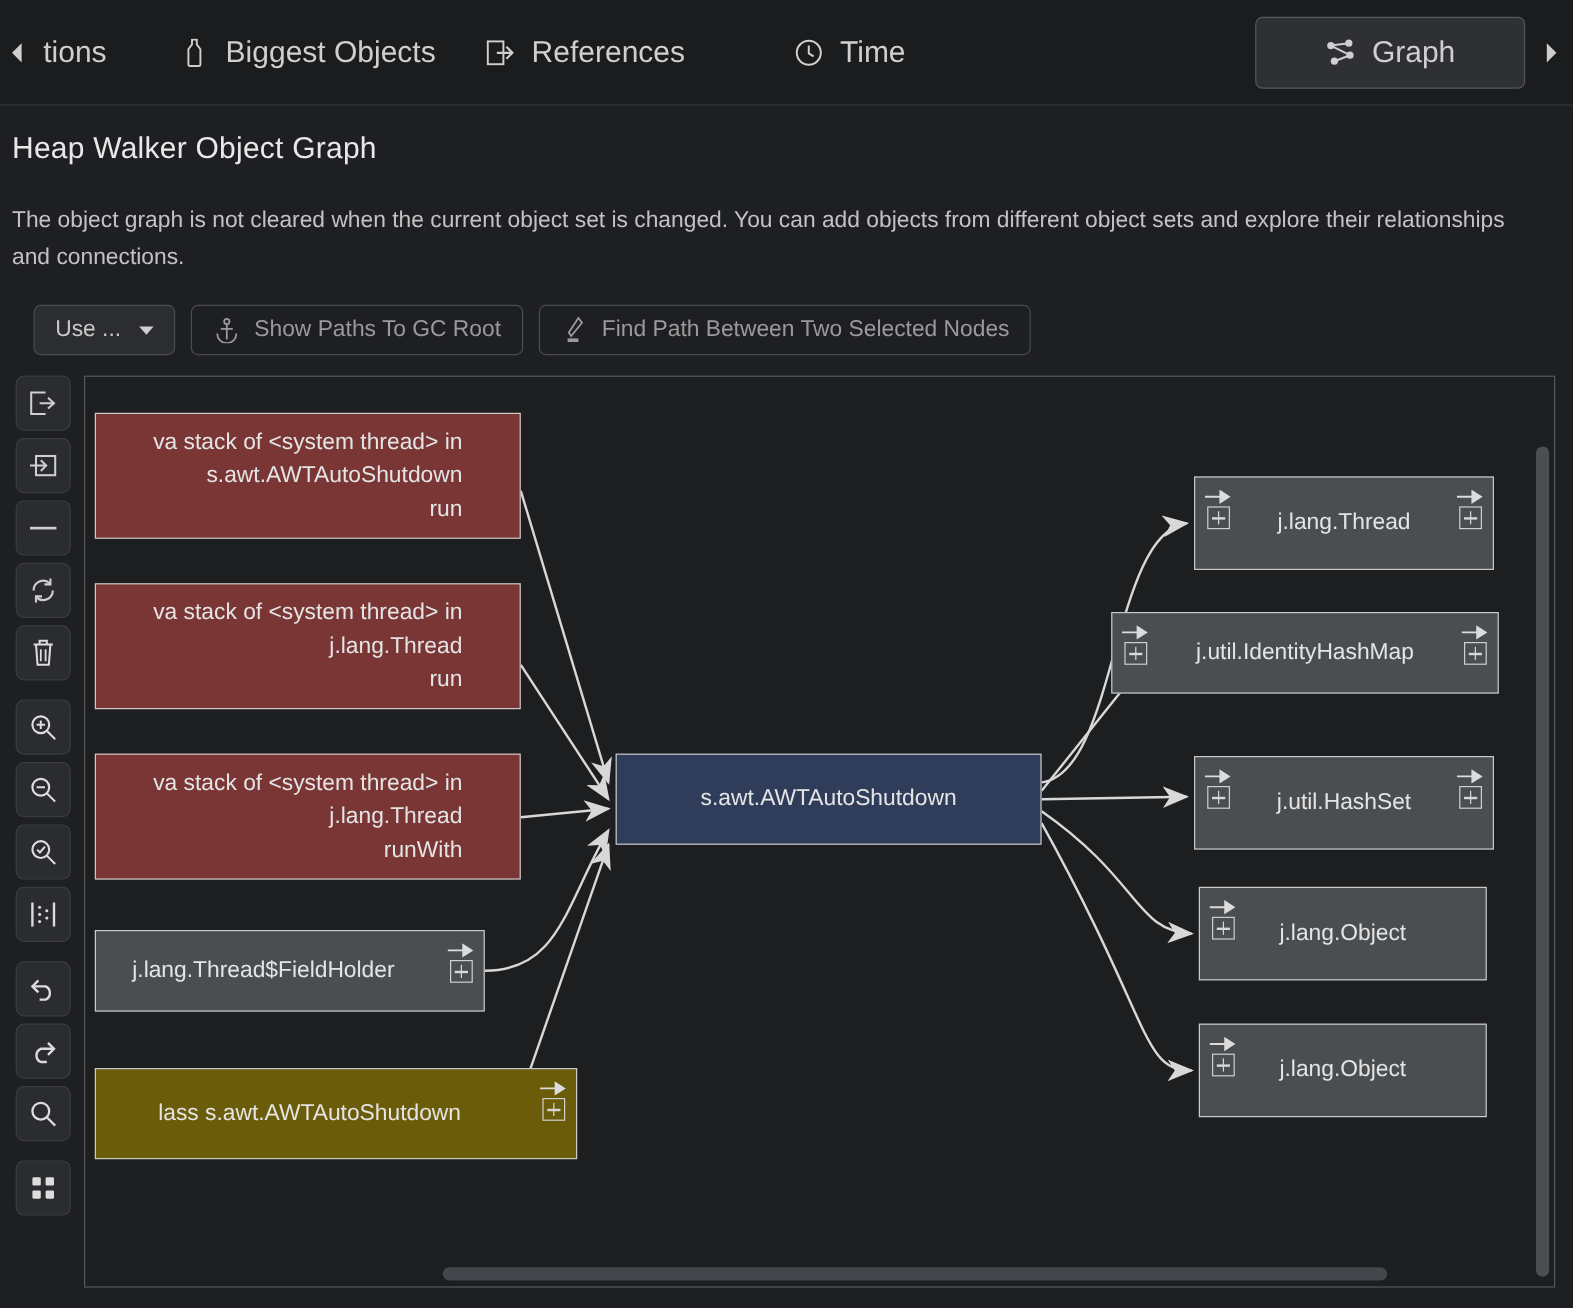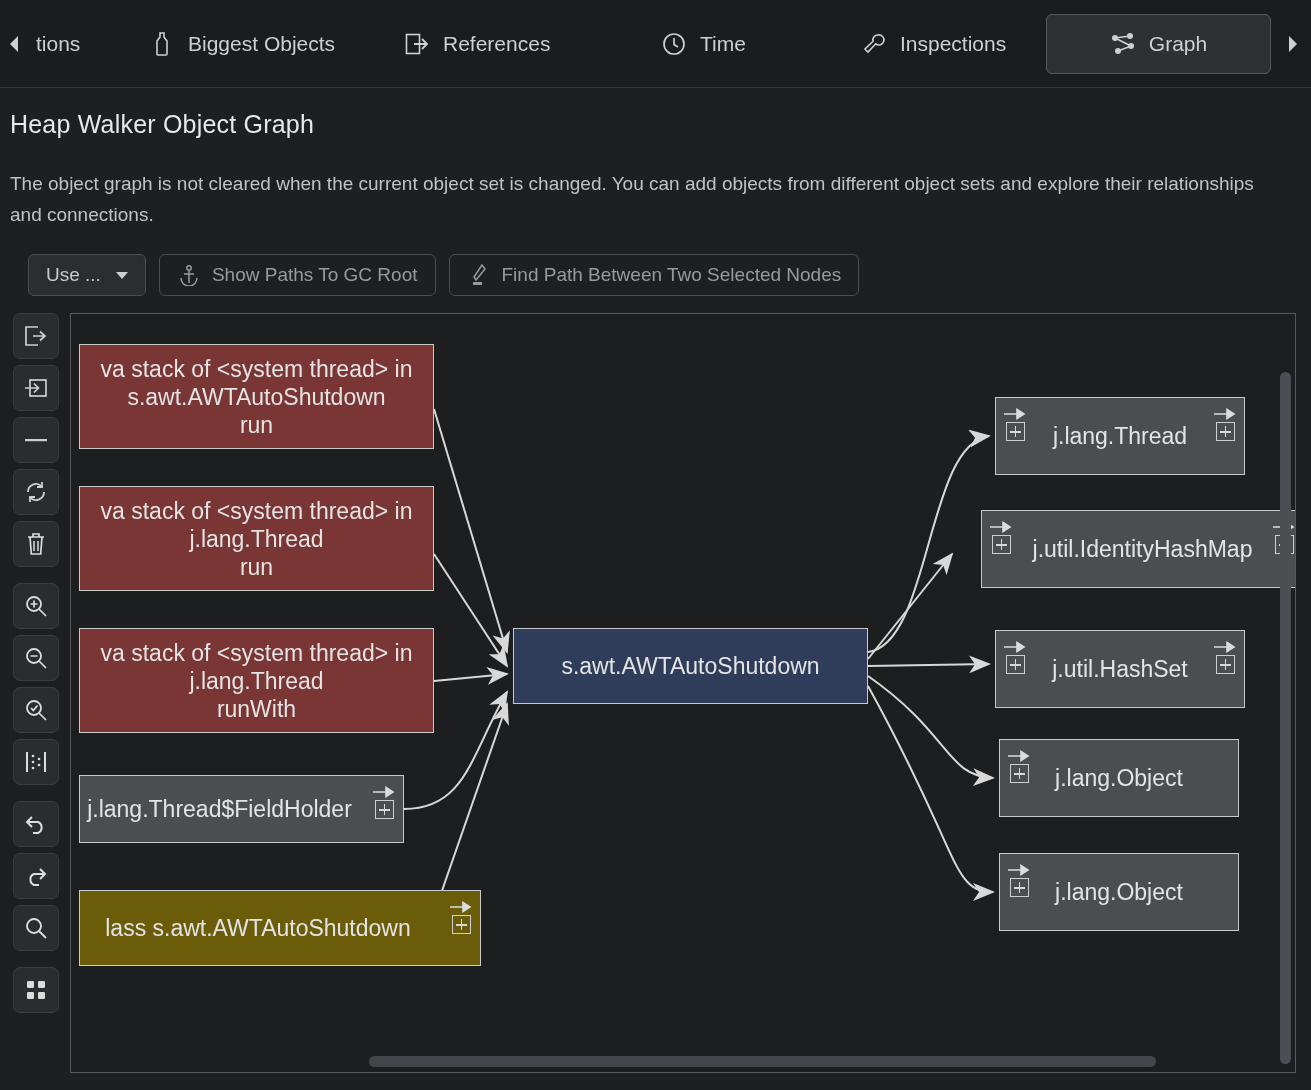--- a/index.html
+++ b/index.html
@@ -4,21 +4,21 @@
 <style>
   html,body{margin:0;padding:0;background:#1e1f22;}
   body{width:1311px;height:1090px;overflow:hidden;
        font-family:"Liberation Sans","DejaVu Sans",sans-serif;color:#d6d6d6;}
 
   
   .tabbar{position:absolute;left:0;top:0;width:1311px;height:88px;
           background:#1b1c1e;border-bottom:1px solid #333538;box-sizing:border-box;}
   .tab{position:absolute;top:14px;height:60px;display:flex;align-items:center;
        gap:13px;padding:0 16px;box-sizing:border-box;border-radius:6px;
-       font-size:21px;color:#cfcfcf;white-space:nowrap;}
+       font-size:25px;color:#cfcfcf;white-space:nowrap;}
   .tab.selected{background:#2f3033;border:1px solid #55575a;}
   .tab .ic{display:flex;align-items:center;justify-content:center;width:26px;height:26px;}
   .navarrow{position:absolute;top:30px;width:20px;height:28px;display:flex;
             align-items:center;justify-content:center;color:#cfcfcf;font-size:20px;}
 
   
   .page-title{position:absolute;left:10px;top:110px;font-size:25px;font-weight:normal;
               color:#e8e8e8;letter-spacing:.2px;}
   .page-desc{position:absolute;left:10px;top:168px;width:1270px;font-size:19px;
              line-height:31px;color:#c2c2c2;}
@@ -39,22 +39,22 @@
         border:1px solid #3a3c3f;box-sizing:border-box;
         display:flex;align-items:center;justify-content:center;}
   .tbtn.gap{margin-top:16px;}
 
   
   .gpanel{position:absolute;left:70px;top:313px;width:1226px;height:760px;
           background:#1d1e20;border:1px solid #565859;box-sizing:border-box;overflow:hidden;}
   .canvas{position:absolute;left:0;top:0;width:1226px;height:760px;}
 
   .node{position:absolute;box-sizing:border-box;border:1px solid #c9c9c9;
-        display:flex;align-items:center;justify-content:center;text-align:center;
-        font-size:23px;color:#e4e4e4;line-height:28px;}
+        display:flex;align-items:center;justify-content:center;text-align:right;
+        font-size:19px;color:#e4e4e4;line-height:28px;}
   .node.red{background:#7a3535;}
   .node.blue{background:#2f3d5a;}
   .node.gray{background:#4b4e51;}
   .node.olive{background:#6b5c0a;}
   .node .lbl{padding:0 10px;white-space:pre-line;}
 
   .badge{position:absolute;display:flex;flex-direction:column;align-items:center;
          gap:2px;color:#dcdcdc;}
   .badge.left{left:8px;top:10px;}
   .badge.right{right:8px;top:10px;}
@@ -107,28 +107,20 @@
   <div class="tab" style="left:645px">
     <span class="ic">
       <svg width="24" height="24" viewBox="0 0 24 24">
           <circle cx="12" cy="12" r="10" fill="none" stroke="#cfcfcf" stroke-width="1.7"></circle>
           <path d="M12 6v6.5l4 2.5" fill="none" stroke="#cfcfcf" stroke-width="1.7"></path>
         </svg>
     </span>
     <span>Time</span>
   </div>
 
-  <div class="tab" style="left:845px">
-    <span class="ic">
-      <svg width="24" height="24" viewBox="0 0 24 24">
-          <path d="M16 3a5 5 0 0 0-5 6.2L3 17l3 3 7.8-8.2A5 5 0 1 0 16 3z" fill="none" stroke="#cfcfcf" stroke-width="1.6"></path>
-        </svg>
-    </span>
-    <span>Inspections</span>
-  </div>
 
   <div class="tab selected" style="left:1046px;width:225px;justify-content:center">
     <span class="ic">
       <svg width="26" height="24" viewBox="0 0 26 24">
         <circle cx="5" cy="6" r="3" fill="#cfcfcf"></circle>
           <circle cx="20" cy="4" r="3" fill="#cfcfcf"></circle>
         <circle cx="21" cy="14" r="3" fill="#cfcfcf"></circle>
           <circle cx="8" cy="19" r="3" fill="#cfcfcf"></circle>
         <path d="M5 6L20 4M5 6l16 8M8 19l13-5" stroke="#cfcfcf" stroke-width="1.7" fill="none"></path>
       </svg>
@@ -331,21 +323,21 @@
       </span>
       <span class="lbl">j.lang.Thread</span>
       <span class="badge right">
         <svg width="22" height="12" viewBox="0 0 22 12">
             <path d="M0 6h15M13 1.5l7 4.5-7 4.5z" fill="#dcdcdc" stroke="#dcdcdc" stroke-width="1.6"></path>
           </svg>
         <span class="plusbox"></span>
       </span>
     </div>
 
-    <div class="node gray" style="left:910px;top:196px;width:323px;height:78px">
+    <div class="node gray" style="left:855px;top:196px;width:323px;height:68px">
       <span class="badge left">
         <svg width="22" height="12" viewBox="0 0 22 12">
             <path d="M0 6h15M13 1.5l7 4.5-7 4.5z" fill="#dcdcdc" stroke="#dcdcdc" stroke-width="1.6"></path>
           </svg>
         <span class="plusbox"></span>
       </span>
       <span class="lbl">j.util.IdentityHashMap</span>
       <span class="badge right">
         <svg width="22" height="12" viewBox="0 0 22 12">
             <path d="M0 6h15M13 1.5l7 4.5-7 4.5z" fill="#dcdcdc" stroke="#dcdcdc" stroke-width="1.6"></path>

